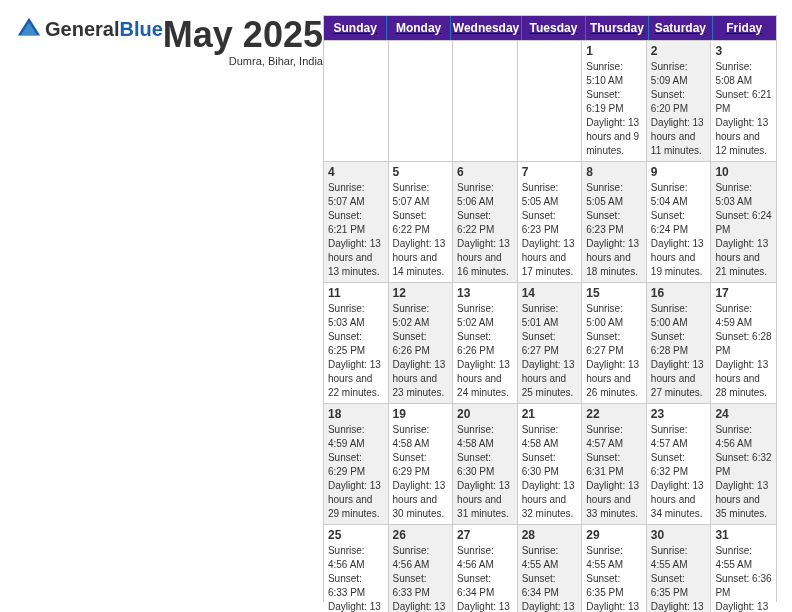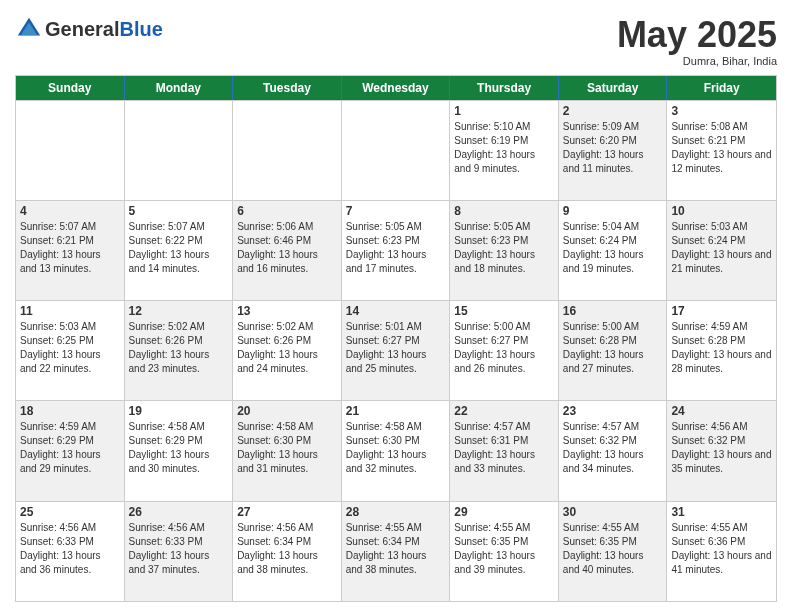--- a/index.html
+++ b/index.html
@@ -8,21 +8,21 @@
       background: #fff;
       width: 792px;
       height: 612px;
       overflow: hidden;
     }
     .page {
       width: 792px;
       height: 612px;
       padding: 15px 15px 10px 15px;
       display: flex;
-      flex-direction: column;
+      flex-direction: row;
     }
     .header {
       display: flex;
       justify-content: space-between;
       align-items: flex-start;
       margin-bottom: 8px;
     }
     .logo {
       display: flex;
       align-items: center;
@@ -53,21 +53,22 @@
     }
     .calendar {
       flex: 1;
       display: flex;
       flex-direction: column;
       border: 1px solid #ccc;
     }
     .cal-header {
       display: grid;
       grid-template-columns: repeat(7, 1fr);
-      background: #15803d;
+      background: #4c1d95;
+      text-decoration: underline;
     }
     .cal-header-cell {
       color: #fff;
       text-align: center;
       font-size: 12px;
       font-weight: bold;
       padding: 5px 2px;
       border-right: 1px solid #2a6fbe;
     }
     .cal-header-cell:last-child { border-right: none; }
@@ -123,22 +124,22 @@
     <div class="title-block">
       <div class="title-month">May 2025</div>
       <div class="title-location">Dumra, Bihar, India</div>
     </div>
   </div>
 
   <div class="calendar">
     <div class="cal-header">
     <div class="cal-header-cell">Sunday</div>
         <div class="cal-header-cell">Monday</div>
+        <div class="cal-header-cell">Wednesday</div>
         <div class="cal-header-cell">Tuesday</div>
-        <div class="cal-header-cell">Wednesday</div>
         <div class="cal-header-cell">Thursday</div>
         <div class="cal-header-cell">Saturday</div>
         <div class="cal-header-cell">Friday</div>
       </div>
     <div class="cal-body">
     <div class="cal-row">
           <div class="cal-cell empty"></div>
           <div class="cal-cell empty"></div>
           <div class="cal-cell empty"></div>
           <div class="cal-cell empty"></div>
@@ -175,21 +176,21 @@
           <div class="cal-cell filled">
             <div class="day-num">5</div>
             <div class="day-detail">Sunrise: 5:07 AM
 Sunset: 6:22 PM
 Daylight: 13 hours
 and 14 minutes.</div>
           </div>
           <div class="cal-cell alt-bg">
             <div class="day-num">6</div>
             <div class="day-detail">Sunrise: 5:06 AM
-Sunset: 6:46 PM
+Sunset: 6:22 PM
 Daylight: 13 hours
 and 16 minutes.</div>
           </div>
           <div class="cal-cell filled">
             <div class="day-num">7</div>
             <div class="day-detail">Sunrise: 5:05 AM
 Sunset: 6:23 PM
 Daylight: 13 hours
 and 17 minutes.</div>
           </div>

